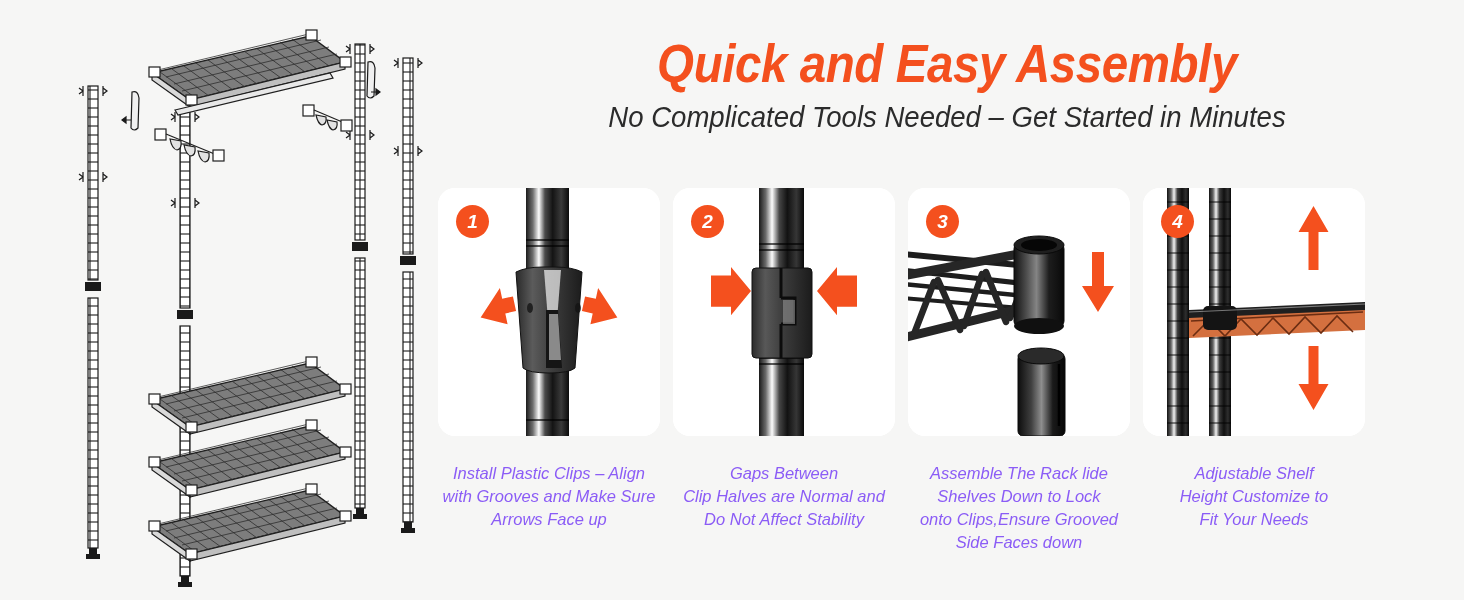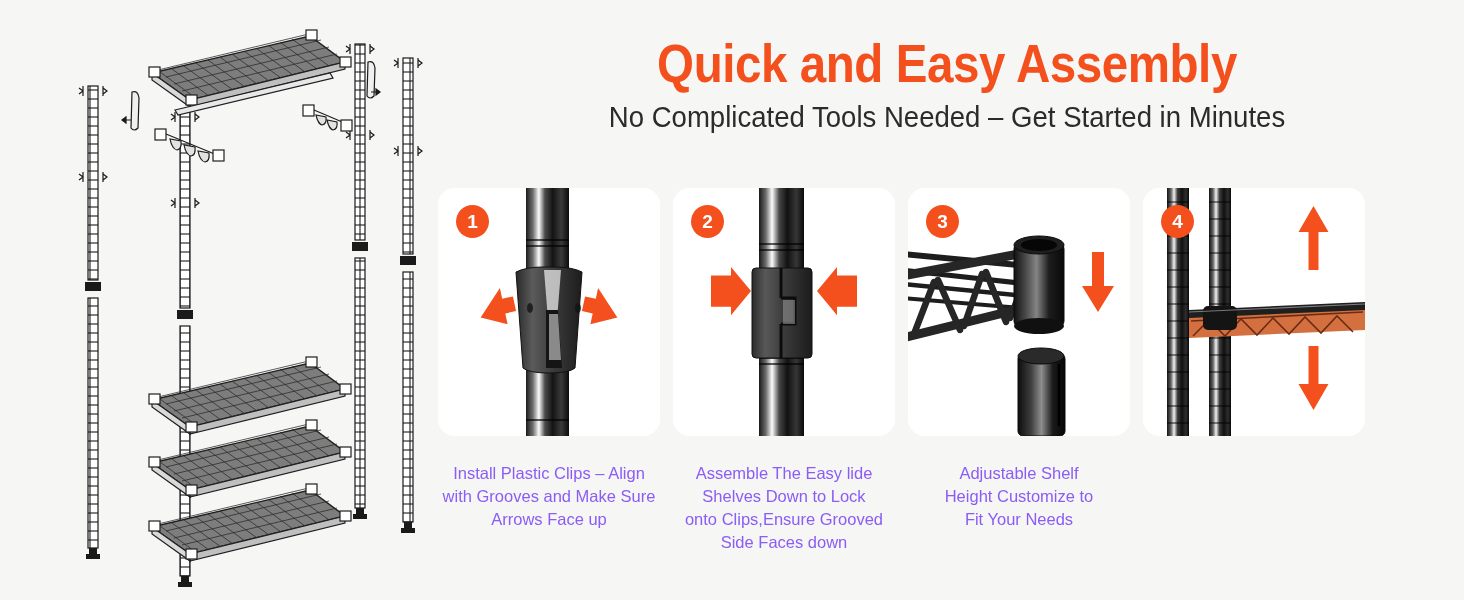--- a/index.html
+++ b/index.html
@@ -12,20 +12,21 @@
     height: 600px;
     overflow: hidden;
     font-family: "Liberation Sans", sans-serif;
     -webkit-font-smoothing: antialiased;
   }
   .stage {
     position: relative;
     width: 1464px;
     height: 600px;
     background: #f6f6f5;
+    font-style: italic;
   }
 
   
   .diagram {
     position: absolute;
     left: 0px;
     top: 0px;
     width: 430px;
     height: 600px;
   }
@@ -533,21 +534,24 @@
           </svg>
         </div>
       </div>
 
     </div>
 
     <div class="captions">
       <div class="caption">Install Plastic Clips – Align
 with Grooves and Make Sure
 Arrows Face up</div>
-      <div class="caption">Assemble The Easy lide
+      <div class="caption">Gaps Between
+Clip Halves are Normal and
+Do Not Affect Stability</div>
+      <div class="caption">Assemble The Rack lide
 Shelves Down to Lock
 onto Clips,Ensure Grooved
 Side Faces down</div>
       <div class="caption">Adjustable Shelf
 Height  Customize to
 Fit Your Needs</div>
     </div>
 
   </div>
 </div>

